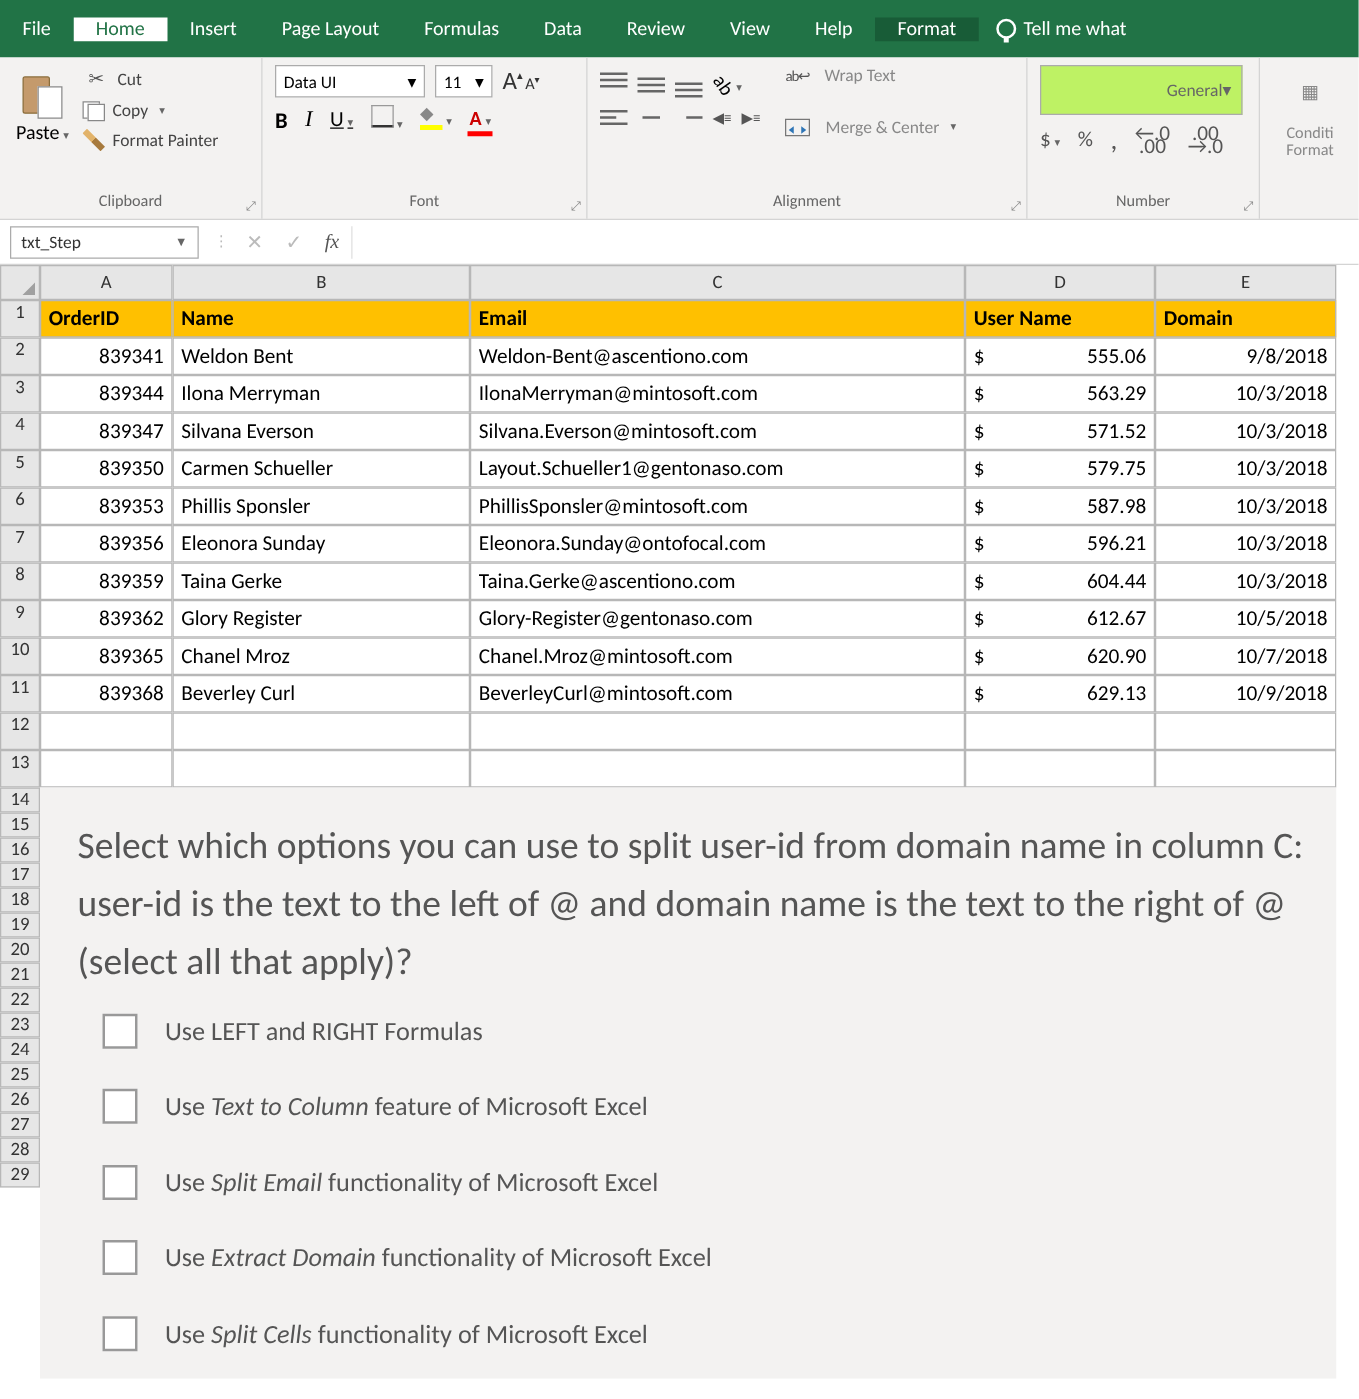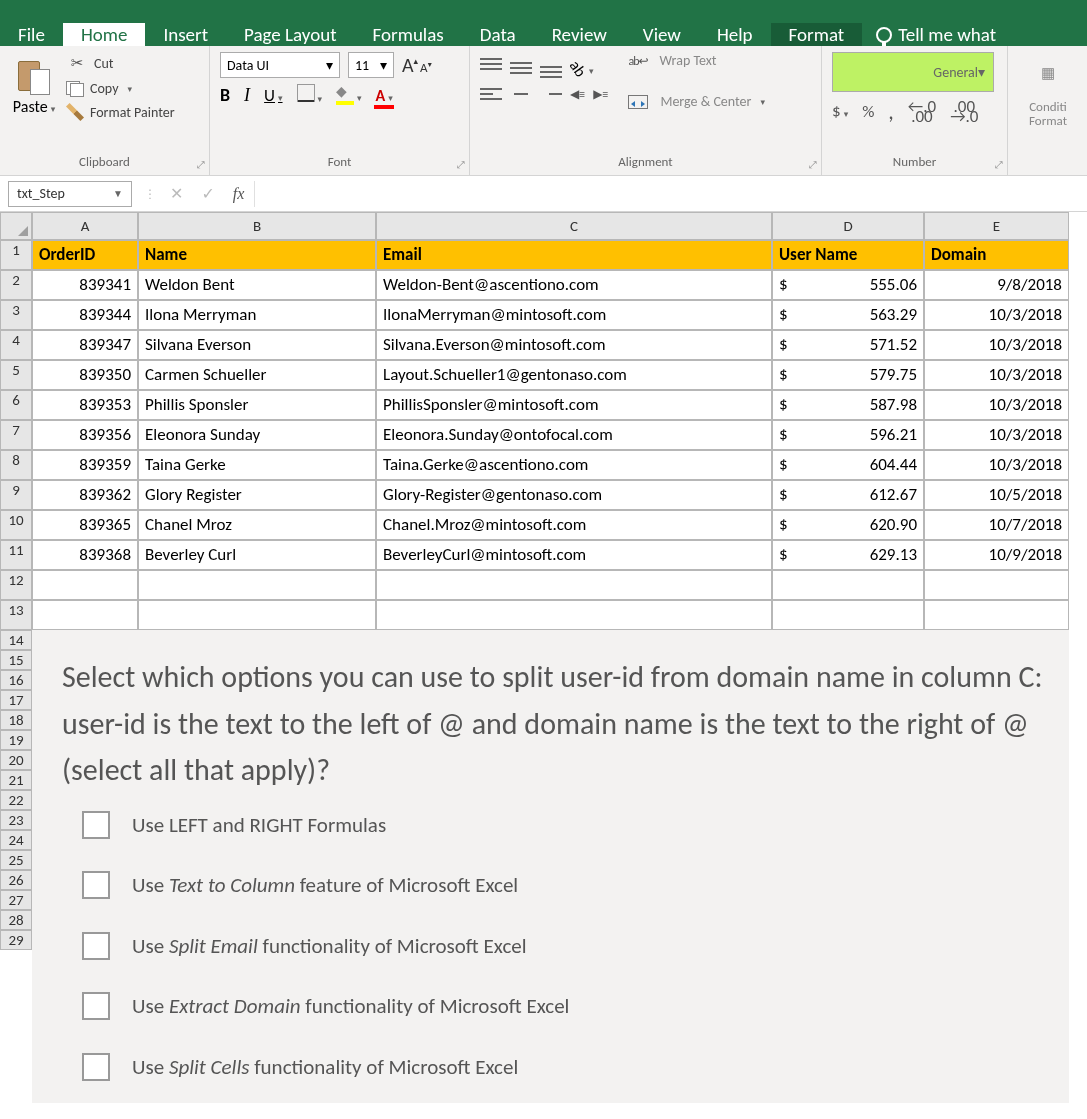--- a/index.html
+++ b/index.html
@@ -8,23 +8,23 @@
     font-family: "Segoe UI", Calibri, sans-serif;
     background: #fff;
     width: 1087px;
     overflow: hidden;
   }
   
   .tabs {
     display: flex;
     background: #217346;
     height: 46px;
-    align-items: flex-end;
+    align-items: center;
     color: #fff;
-    font-size: 19px;
+    font-size: 16px;
   }
   .tab {
     padding: 0 18px;
     display: flex;
     align-items: center;
     cursor: pointer;
     white-space: nowrap;
   }
   .tab.active {
     background: #fff;
@@ -122,21 +122,21 @@
   .merge-ico::before { left:2px; border-right:4px solid #2e75b6;}
   .merge-ico::after { right:2px; border-left:4px solid #2e75b6;}
 
   
   .num-sel { width:162px; height:40px; border:1px solid #ababab; background:#bef264; font-size:14px; color:#666; padding:0 8px; display:flex; align-items:center; justify-content:flex-end;}
   .numrow span { font-size:17px; color:#555;}
   .dec { font-size:12px; line-height:10px; color:#555; display:flex; flex-direction:column; align-items:center;}
 
   
   .fbar-row { display:flex; align-items:center; height:36px; border-bottom:1px solid #d4d4d4; background:#fff;}
-  .namebox { width:124px; height:26px; margin:0 8px; border:1px solid #ababab; display:flex; align-items:center; padding:0 8px; font-size:14px; color:#333; justify-content:space-between; background:#fff;}
+  .namebox { width:151px; height:26px; margin:0 8px; border:1px solid #ababab; display:flex; align-items:center; padding:0 8px; font-size:14px; color:#333; justify-content:space-between; background:#fff;}
   .splitter { width:20px; text-align:center; color:#bbb; font-size:12px;}
   .fbar-icons { display:flex; align-items:center; gap:18px; padding:0 10px; color:#bbb;}
   .fbar-icons .fx { font-style:italic; font-family:"Times New Roman",serif; color:#555;}
   .fbar-input { flex:1; height:26px; border:none; border-left:1px solid #e0e0e0; padding:0 8px; font-size:14px;}
 
   
   .sheet { display:grid; grid-template-columns: 32px 106px 238px 396px 152px 145px; }
   .corner { background:#e6e6e6; border:1px solid #b7b7b7; position:relative;}
   .corner::after{ content:""; position:absolute; right:3px; bottom:3px; border-left:10px solid transparent; border-bottom:10px solid #a0a0a0;}
   .colh { background:#e6e6e6; border:1px solid #b7b7b7; text-align:center; font-size:15px; color:#333; padding:4px 0;}

